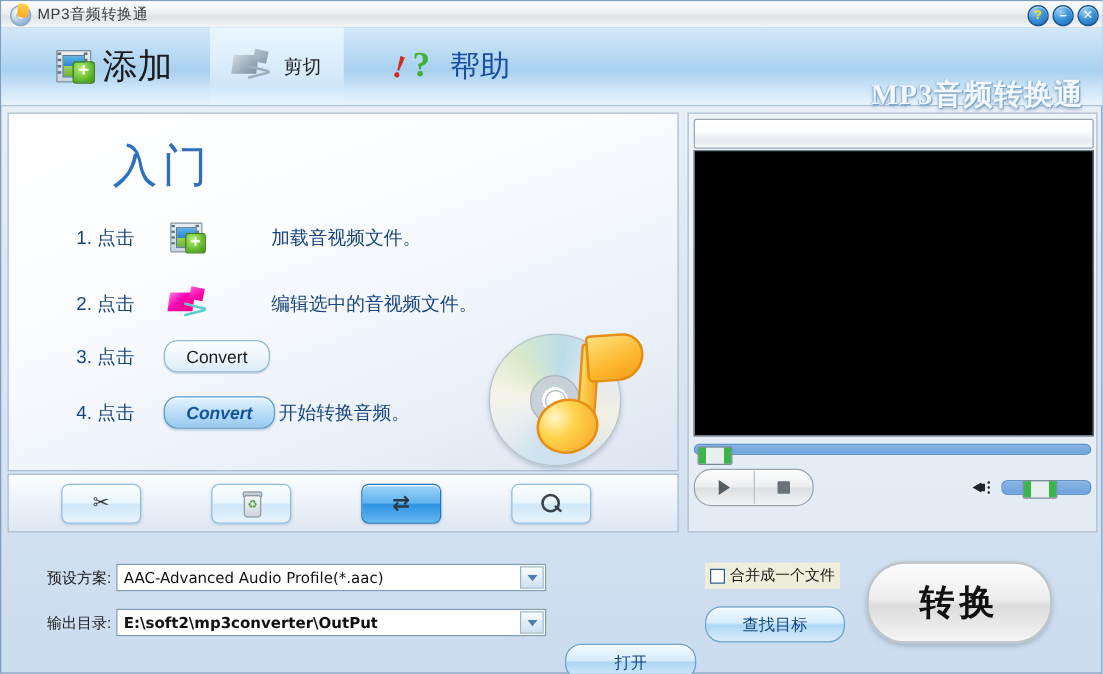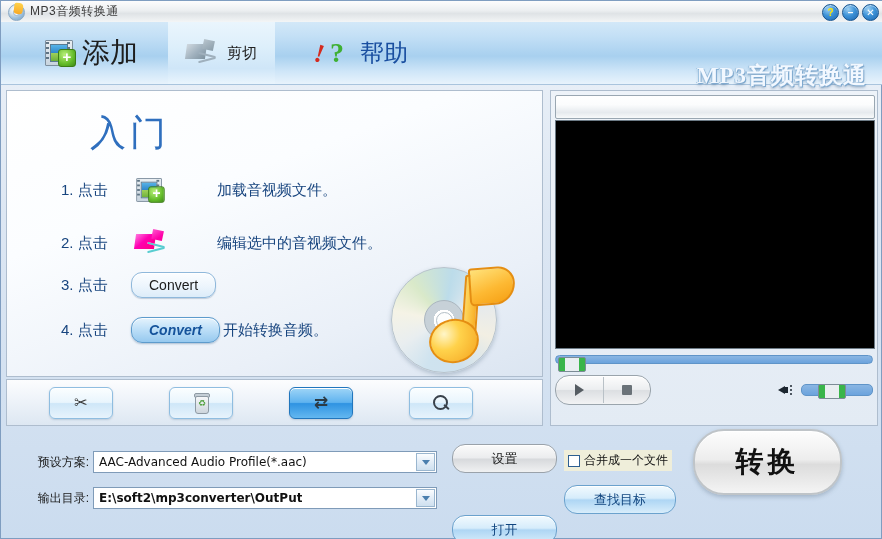--- a/index.html
+++ b/index.html
@@ -354,21 +354,21 @@
   .chkrow{
     position:absolute;left:563px;top:449px;display:flex;align-items:center;gap:4px;
     background:#efeeda;padding:2px 4px;
   }
   .chkbox{
     width:12px;height:12px;background:#fff;border:1px solid #2d5f92;box-sizing:border-box;
   }
   .chkrow .t{font-size:12px;color:#111;white-space:nowrap;}
 
   .bigconvert{
-    position:absolute;left:692px;top:428px;width:145px;height:62px;border-radius:31px;
+    position:absolute;left:692px;top:448px;width:145px;height:62px;border-radius:31px;
     background:linear-gradient(180deg,#fdfdfd 0%,#ededed 46%,#dcdcdc 54%,#f4f4f4 100%);
     border:2px solid #bfc4c8;
     box-shadow:inset 0 1px 0 #fff, 0 2px 4px rgba(110,130,150,.45);
     display:flex;align-items:center;justify-content:center;
   }
   .bigconvert .t{
     font-size:28px;color:#111;letter-spacing:4px;
     font-family:"Liberation Serif",serif;font-weight:bold;
   }
 </style>
@@ -562,21 +562,20 @@
   <div class="lblrow row-output">
     <div class="lbl">输出目录:</div>
     <div class="combo">
       <div class="val">E:\soft2\mp3converter\OutPut</div>
       <div class="arrow">
           <i></i>
         </div>
     </div>
   </div>
 
-  <div class="wbtn2 grey b-setting">设置</div>
   <div class="wbtn2 blue b-open">打开</div>
   <div class="wbtn2 blue b-find">查找目标</div>
 
   <div class="chkrow">
     <span class="chkbox"></span>
     <span class="t">合并成一个文件</span>
   </div>
 
   <div class="bigconvert">
     <span class="t">转换</span>

